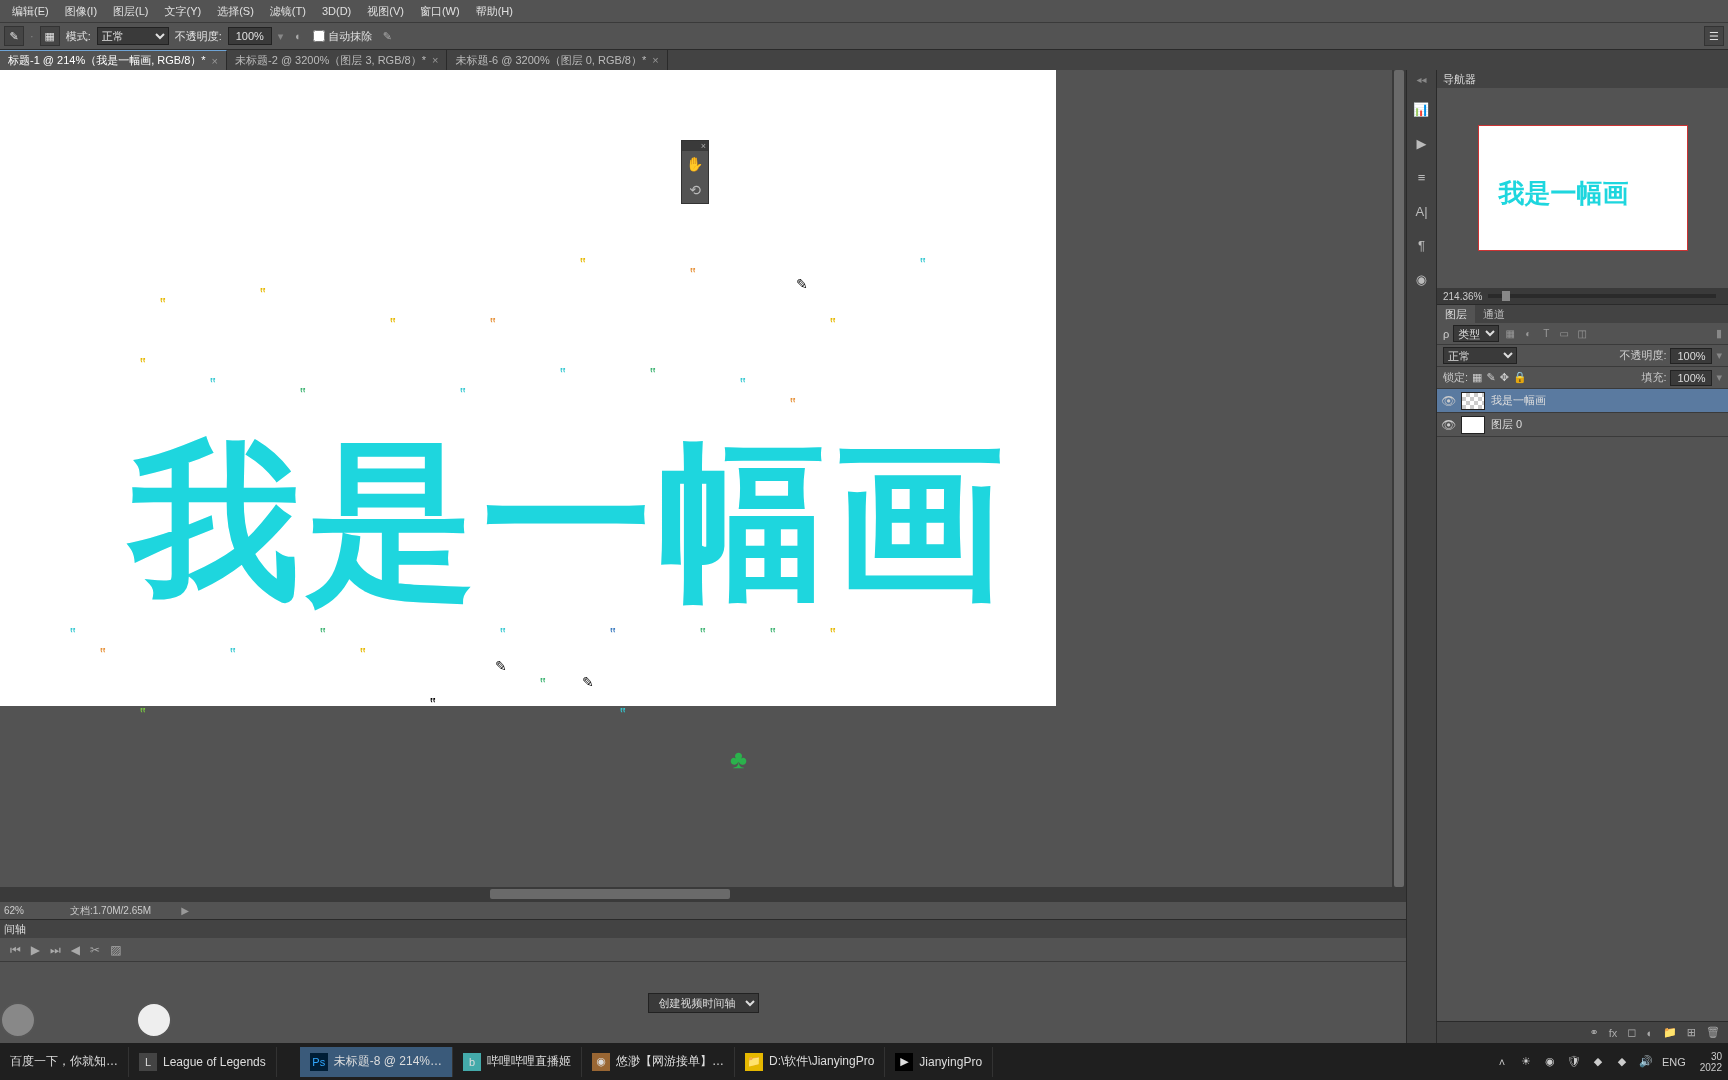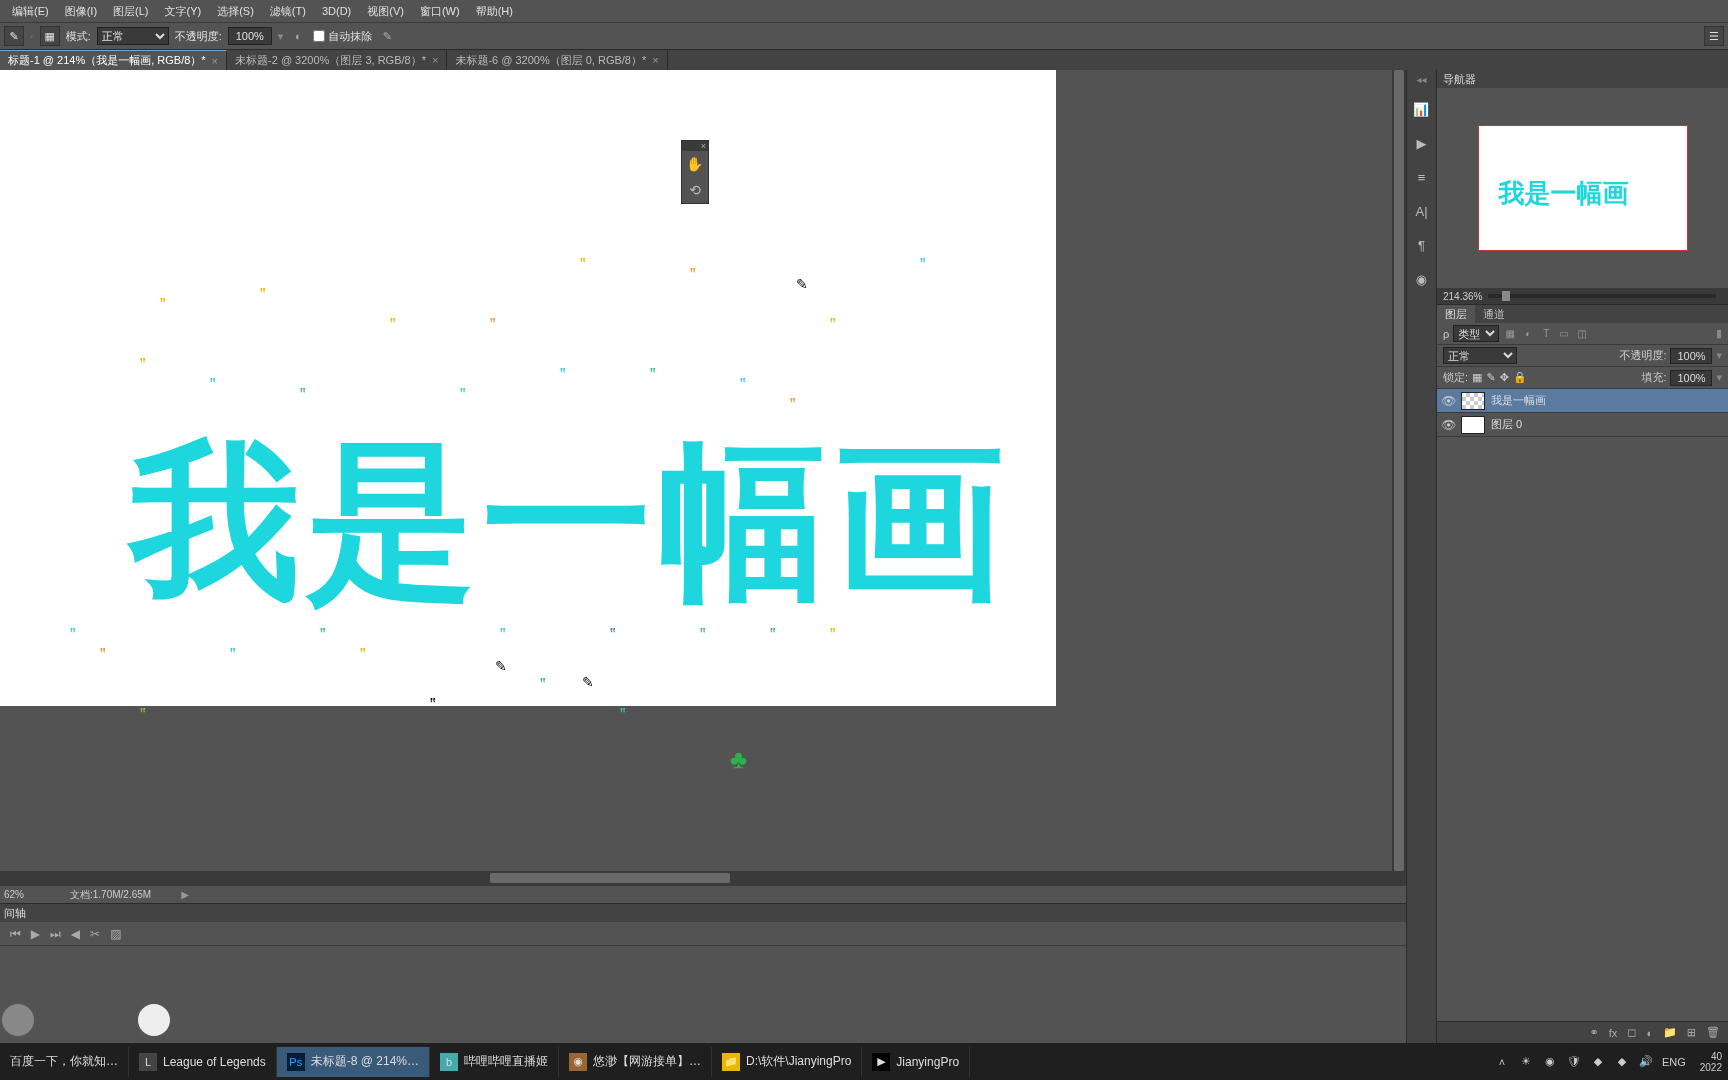--- a/index.html
+++ b/index.html
@@ -47,21 +47,21 @@
 .statusbar .sb-doc { padding-left: 14px; }
 .statusbar .sb-arrow { margin-left: 30px; color: #999; }
 
 
 .hscroll { height: 14px; background: #3a3a3a; position: relative; }
 .hscroll .thumb { position: absolute; top: 2px; height: 10px; background: #6a6a6a; border-radius: 2px; }
 .vsc { position: absolute; right: 0; top: 0; bottom: 0; width: 14px; background: #3a3a3a; }
 .vsc .thumb { position: absolute; left: 2px; width: 10px; background: #6a6a6a; border-radius: 2px; }
 
 
-.timeline { height: 140px; background: #535353; border-top: 1px solid #2a2a2a; display: flex; flex-direction: column; }
+.timeline { height: 124px; background: #535353; border-top: 1px solid #2a2a2a; display: flex; flex-direction: column; }
 .timeline .tl-tab { height: 18px; background: #434343; font-size: 11px; color: #ddd; padding-left: 4px; display: flex; align-items: center; }
 .timeline .tl-ctrl { height: 24px; display: flex; align-items: center; gap: 10px; padding-left: 10px; color: #aaa; font-size: 12px; border-bottom: 1px solid #3a3a3a; }
 .timeline .tl-body { flex: 1; display: flex; align-items: center; justify-content: center; }
 .timeline .tl-body select { background: #3a3a3a; color: #ddd; border: 1px solid #222; font-size: 11px; height: 20px; padding: 0 6px; }
 
 
 .rstrip { width: 30px; background: #434343; display: flex; flex-direction: column; align-items: center; padding-top: 4px; gap: 14px; border-left: 1px solid #2a2a2a; }
 .rstrip .rs { width: 20px; height: 20px; display: flex; align-items: center; justify-content: center; color: #bbb; font-size: 13px; }
 .rstrip .collapse { font-size: 10px; color: #888; }
 
@@ -92,21 +92,21 @@
 .layers .layer { height: 24px; display: flex; align-items: center; padding: 0 4px; gap: 6px; font-size: 11px; color: #ddd; border-bottom: 1px solid #3a3a3a; }
 .layers .layer.sel { background: #5a7aa0; }
 .layers .layer .eye { width: 14px; color: #ccc; font-size: 12px; }
 .layers .layer .thumb { width: 24px; height: 18px; background: #fff; border: 1px solid #222; }
 .layers .layer .thumb.tr { background: repeating-conic-gradient(#ccc 0 25%, #fff 0 50%) 0 0/8px 8px; }
 .layers .bottombar { margin-top: auto; height: 22px; background: #434343; display: flex; align-items: center; justify-content: flex-end; gap: 10px; padding: 0 8px; color: #aaa; font-size: 11px; border-top: 1px solid #2a2a2a; }
 
 
 .taskbar { position: absolute; left: 0; right: 0; bottom: 0; height: 37px; background: #1f1f1f; display: flex; align-items: center; font-size: 12px; color: #ddd; }
 .taskbar .tb { height: 30px; padding: 0 10px; display: flex; align-items: center; gap: 6px; border-right: 1px solid #333; }
-.taskbar .tb.active { background: #3a5a7a; }
+.taskbar .tb.active { background: #3a5a7a; margin-left: 23px; }
 .taskbar .tb .tic { width: 18px; height: 18px; background: #444; display: flex; align-items: center; justify-content: center; font-size: 11px; }
 .taskbar .tray { margin-left: auto; display: flex; align-items: center; gap: 8px; padding-right: 6px; font-size: 11px; color: #ccc; }
 .taskbar .tray .ti { width: 16px; height: 16px; display: flex; align-items: center; justify-content: center; }
 .taskbar .clock { text-align: right; font-size: 10px; line-height: 1.1; padding-left: 6px; }
 
 
 .sprites { position: absolute; left: 0; bottom: 42px; display: flex; gap: 100px; }
 .sprites .sp { width: 36px; height: 36px; background: #888; border-radius: 50%; border: 2px solid #555; }
 </style>
 </head>
@@ -223,20 +223,23 @@
     <div class="timeline">
       <div class="tl-tab">间轴</div>
       <div class="tl-ctrl">
         <span>⏮</span>
         <span>▶</span>
         <span>⏭</span>
         <span>◀</span>
         <span>✂</span>
         <span>▨</span>
       </div>
+      <div class="tl-body">
+        <select><option>创建视频时间轴</option></select>
+      </div>
     </div>
   </div>
 
   <div class="rstrip">
     <span class="collapse">◂◂</span>
     <div class="rs">📊</div>
     <div class="rs">▶</div>
     <div class="rs">≡</div>
     <div class="rs">A|</div>
     <div class="rs">¶</div>
@@ -349,17 +352,17 @@
   <div class="tray">
     <span class="ti">˄</span>
     <span class="ti">☀</span>
     <span class="ti">◉</span>
     <span class="ti">🛡</span>
     <span class="ti">◆</span>
     <span class="ti">◆</span>
     <span class="ti">🔊</span>
     <span>ENG</span>
     <div class="clock">
-      <div>40</div>
+      <div>30</div>
       <div>2022</div>
     </div>
   </div>
 </div>
 
 </body></html>

